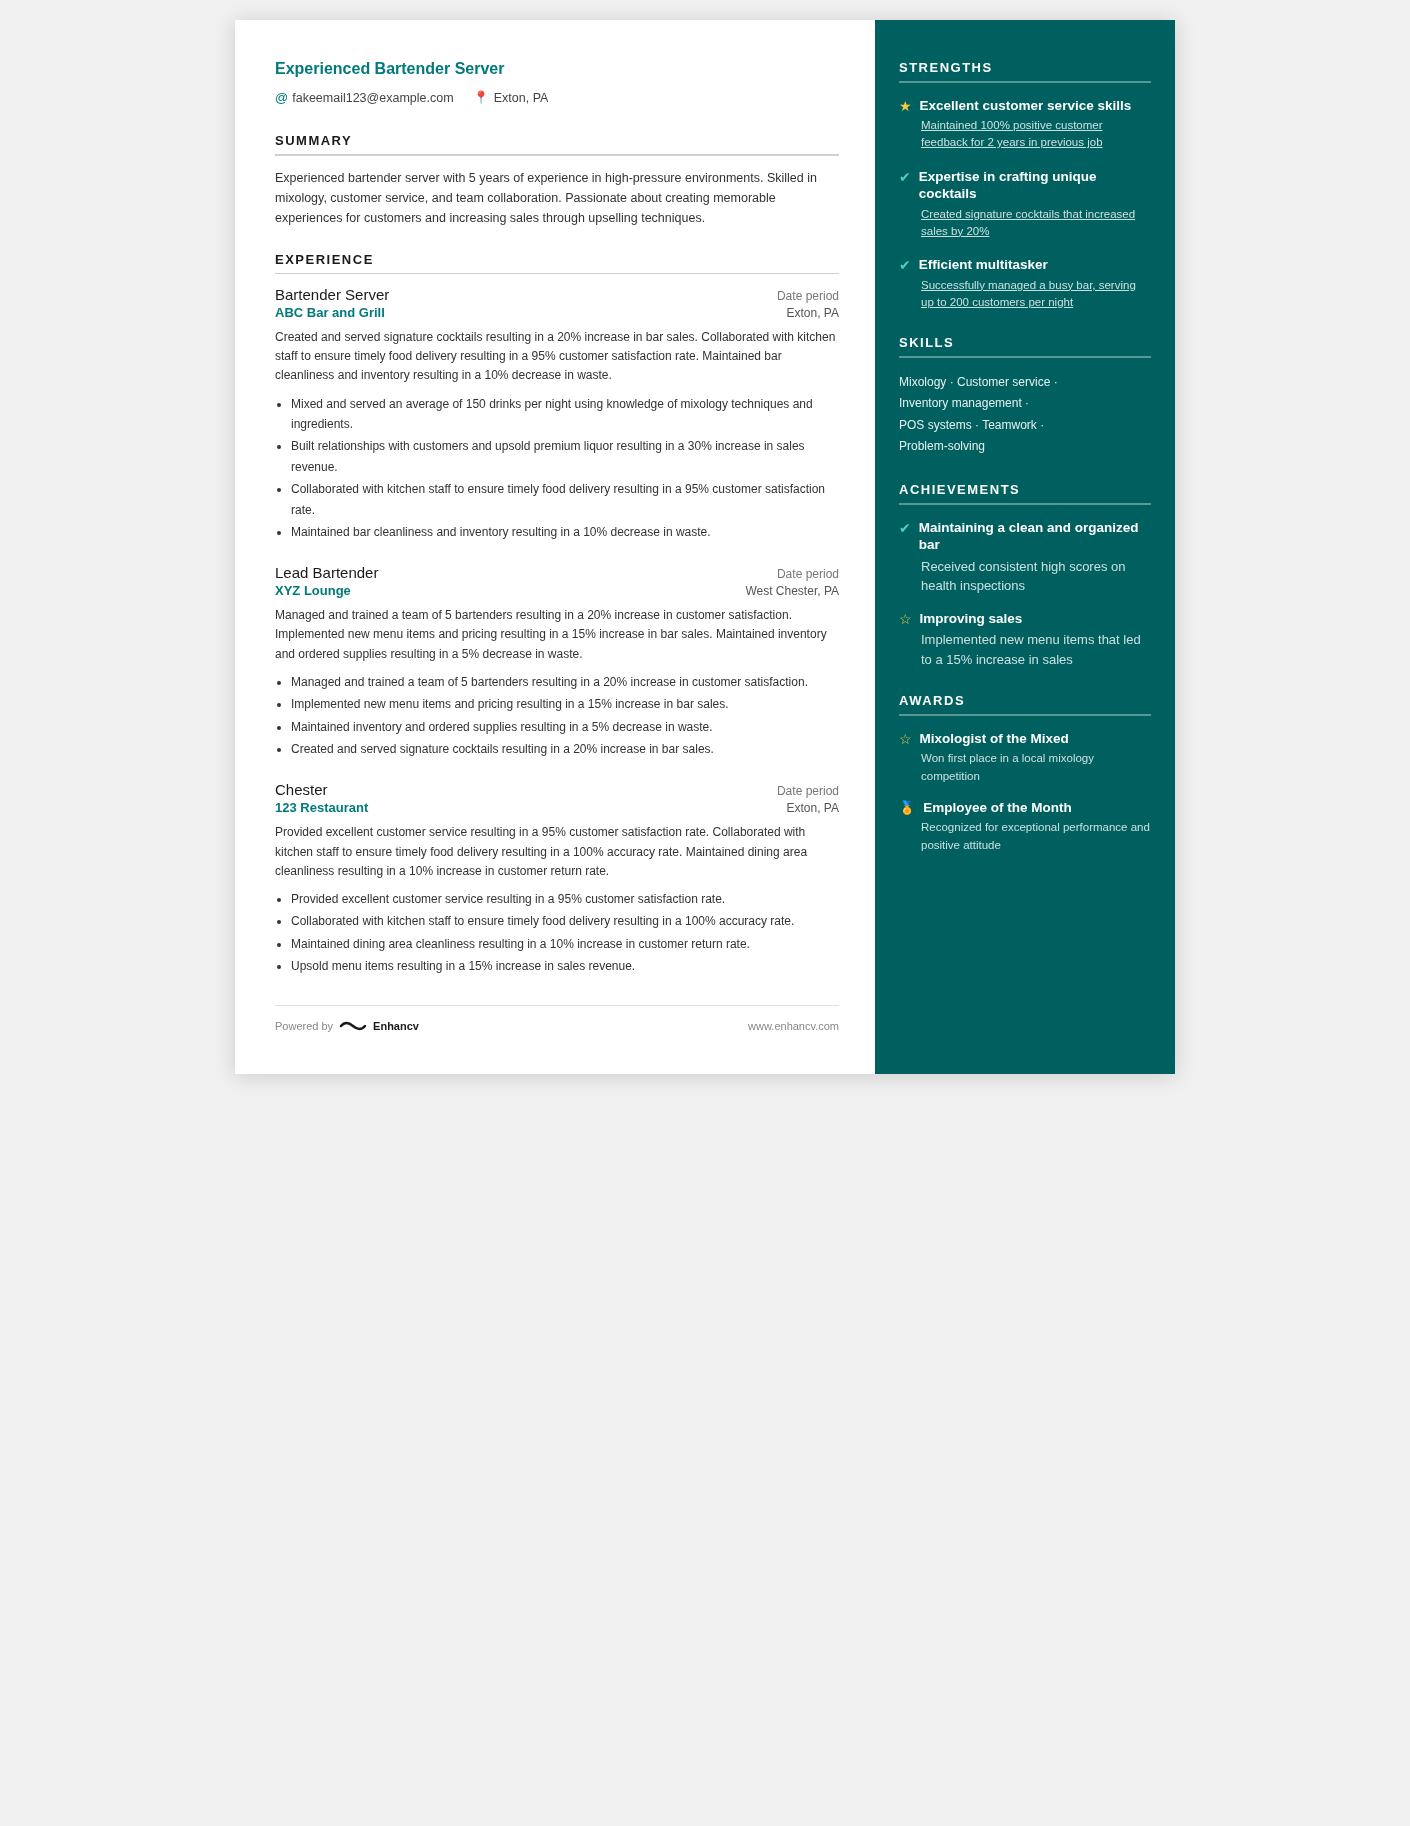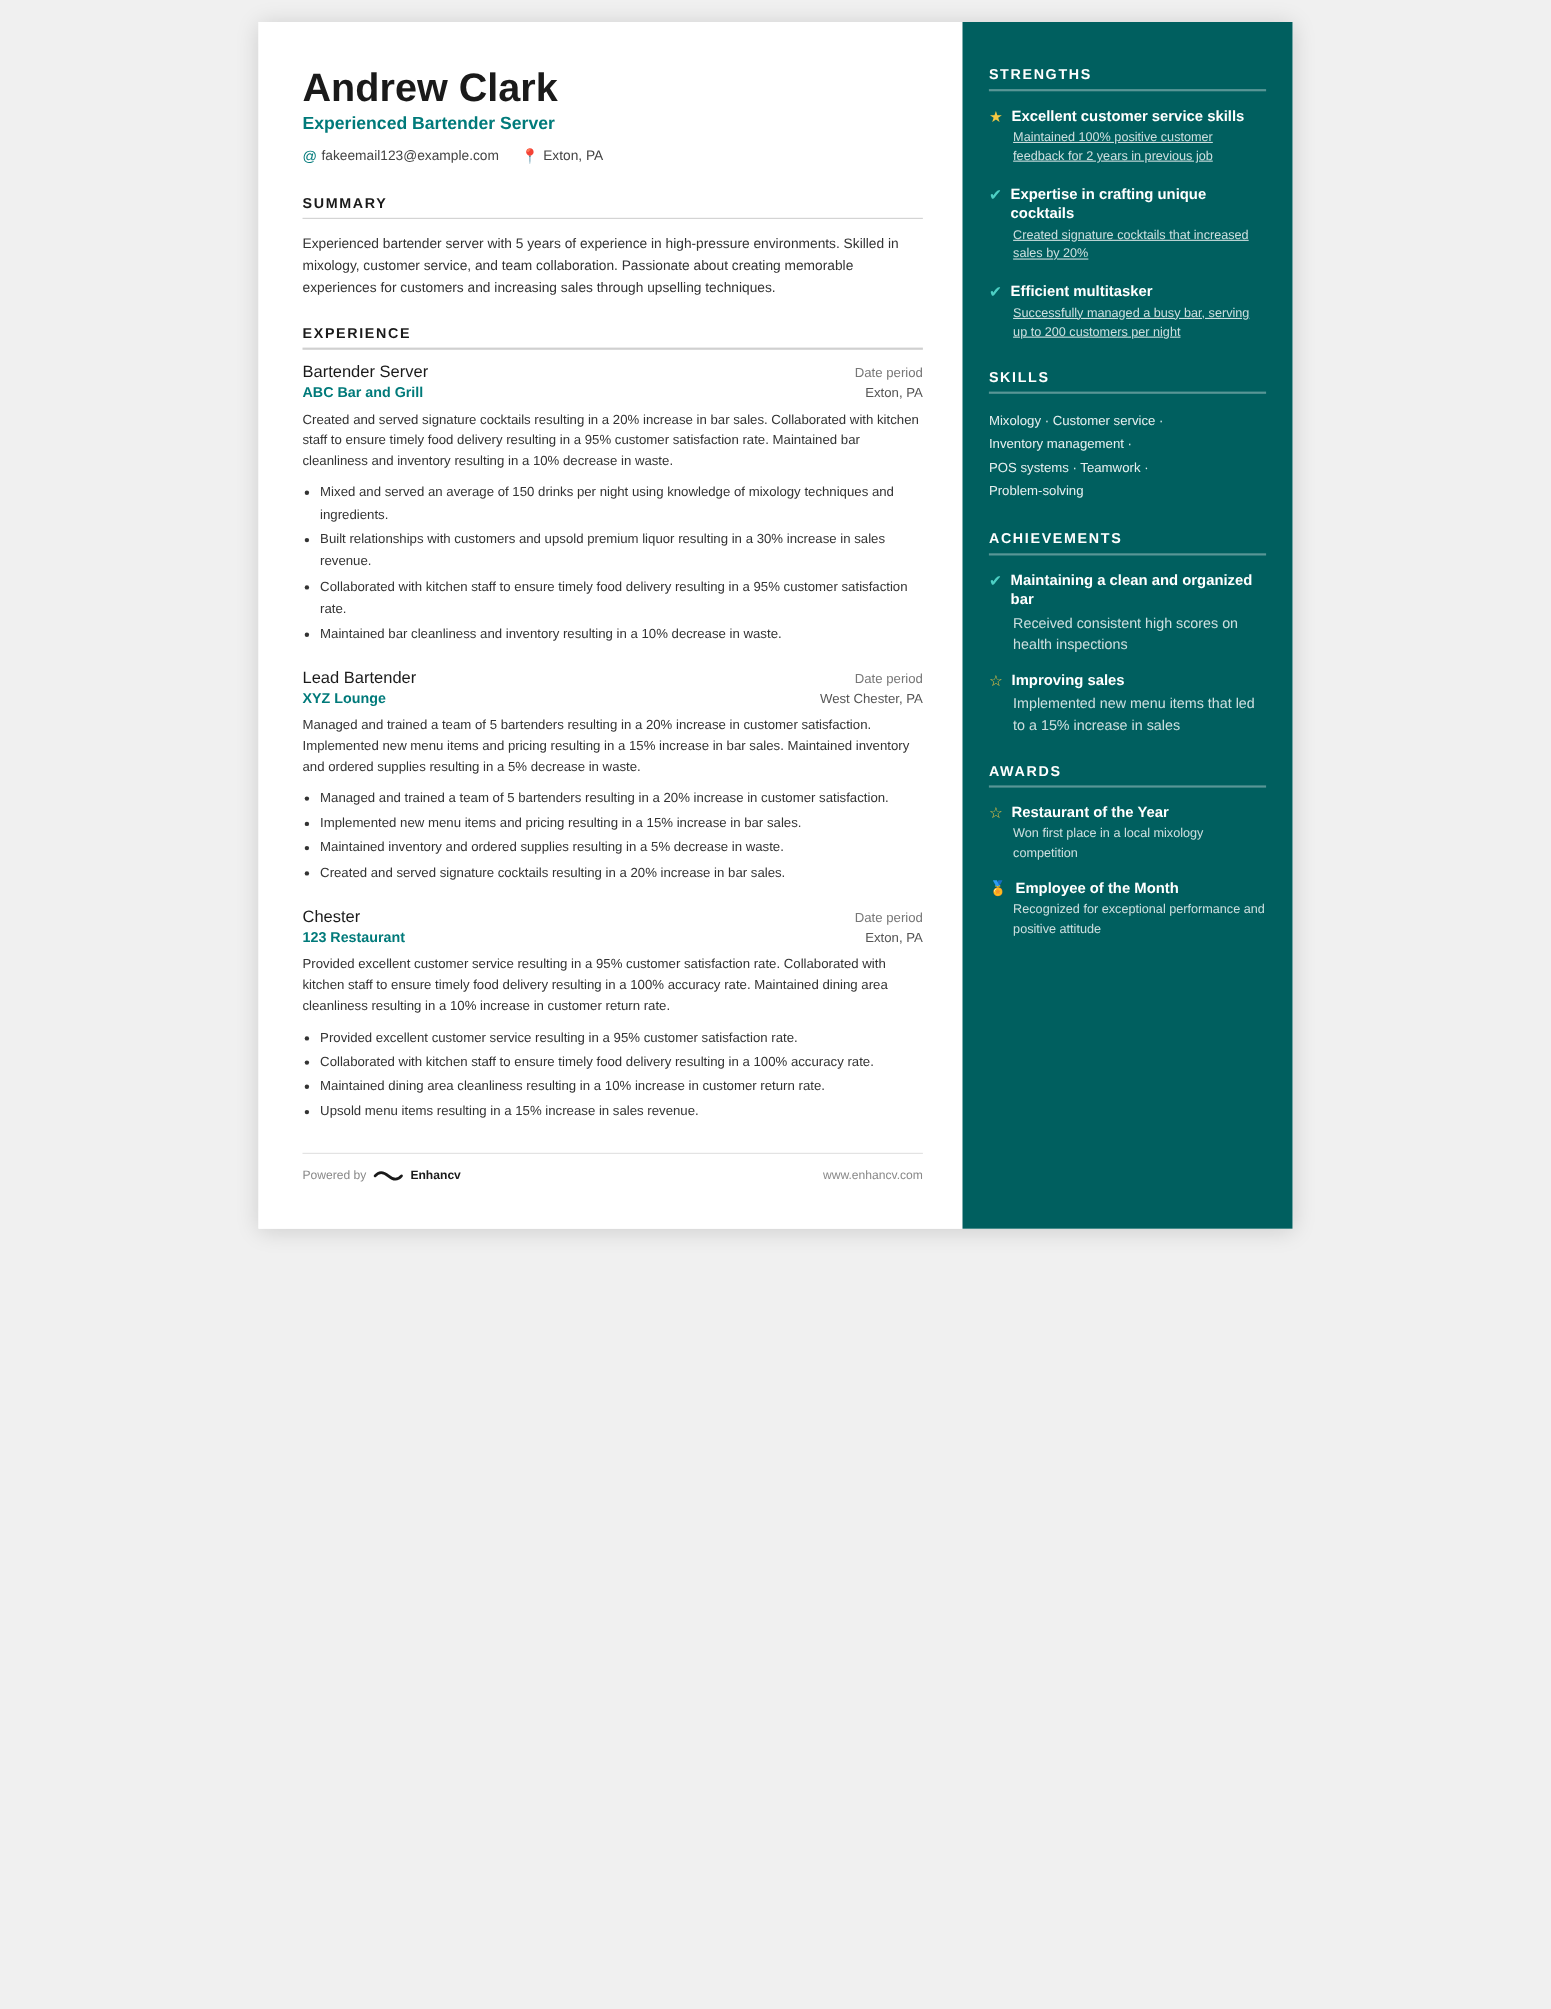--- a/index.html
+++ b/index.html
@@ -254,21 +254,20 @@
     }
   </style>
 </head>
 <body>
 
 <div class="resume-container">
 
   <div class="left-col">
 
     <div>
-      <div class="header-name">Andrew Clark</div>
       <div class="header-title">Experienced Bartender Server</div>
       <div class="header-contact">
         <div class="contact-item">
           <span style="color:#007a7a; font-size:13px;">@</span>
           <span>fakeemail123@example.com</span>
         </div>
         <div class="contact-item">
           <span style="color:#007a7a; font-size:13px;">📍</span>
           <span>Exton, PA</span>
         </div>
@@ -417,21 +416,21 @@
       </div>
     </div>
 
     <div class="right-section-block">
       <div class="right-section-title">AWARDS</div>
       <div class="right-section-divider"></div>
 
       <div class="award-item">
         <div class="award-header">
           <span class="award-icon" style="color:#f5c842;">☆</span>
-          <span class="award-title">Restaurant of the Year</span>
+          <span class="award-title">Mixologist of the Mixed</span>
         </div>
         <div class="award-desc">Won first place in a local mixology competition</div>
       </div>
 
       <div class="award-item">
         <div class="award-header">
           <span class="award-icon" style="color:#f5c842; font-size:13px;">🏅</span>
           <span class="award-title">Employee of the Month</span>
         </div>
         <div class="award-desc">Recognized for exceptional performance and positive attitude</div>

